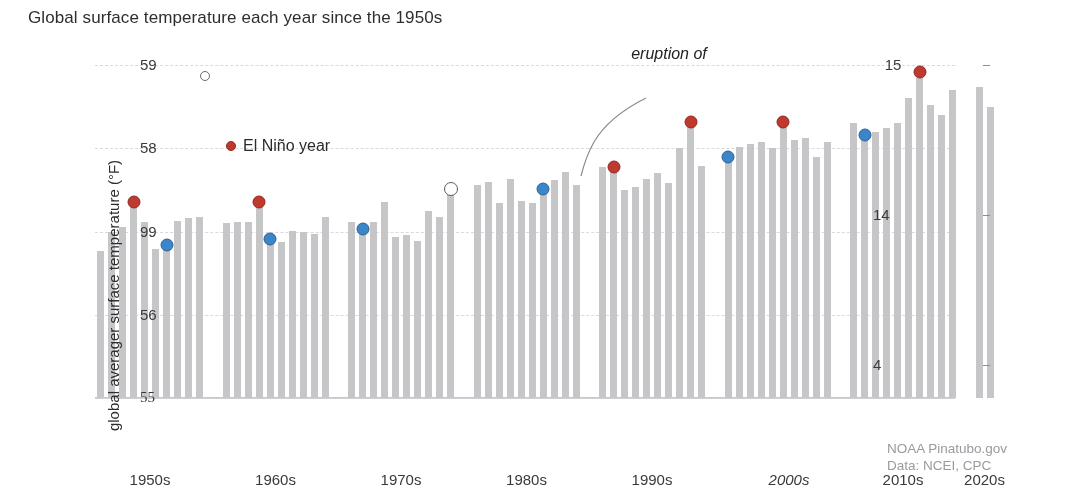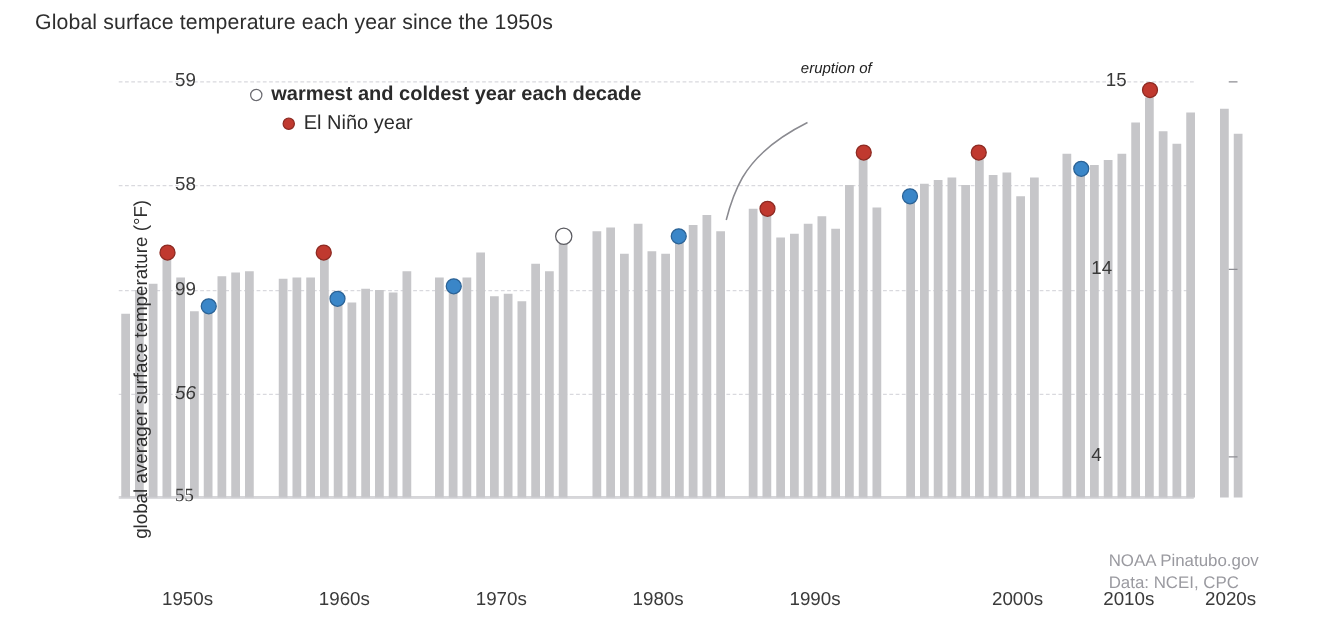--- a/index.html
+++ b/index.html
@@ -95,35 +95,35 @@
   .dot.lanina{background:#3a86c8;border:1.5px solid #2b6295;}
   .dot.extreme{background:#ffffff;border:1.6px solid #5b5b61;width:14px;height:14px;}
 
   
   .legend{position:absolute;left:200px;top:64px;}
   .legend-row{
     display:flex;align-items:center;
     height:23px;
     white-space:nowrap;
   }
-  .legend-row.indent{padding-left:26px;}
+  .legend-row.indent{padding-left:26px;margin-top:47px;}
   .legend-swatch{
     width:11px;height:11px;border-radius:50%;
     margin-right:7px;box-sizing:border-box;flex:0 0 auto;
   }
   .legend-swatch.open{background:#fff;border:1.4px solid #6a6a70;width:10px;height:10px;}
   .legend-swatch.red{background:#c0392f;border:1px solid #8d2a22;width:10px;height:10px;}
   .legend-swatch.blue{background:#3a86c8;border:1px solid #2b6295;width:10px;height:10px;}
   .legend-label{font-size:16px;color:#2b2b2b;font-weight:600;}
   .legend-label.reg{font-weight:400;font-size:16px;}
 
   
   .annot{
     position:absolute;left:604px;top:44px;
-    font-size:12px;font-style:italic;color:#232323;
+    font-size:16px;font-style:italic;color:#232323;
     line-height:20px;text-align:center;width:130px;
   }
   .leader{position:absolute;left:578px;top:96px;width:70px;height:82px;pointer-events:none;}
 
   
   .credit{
     position:absolute;right:60px;top:440px;
     font-size:13.5px;color:#9a9aa0;line-height:17px;text-align:left;
   }
 </style>
@@ -230,47 +230,46 @@
       <div class="dot lanina" style="left: 769.5px; top: 69.925px;"></div>
       <div class="dot elnino" style="left: 824.5px; top: 7.4875px;"></div>
     </div>
 
   <div class="baseline"></div>
 
   <div class="axis-title left">global averager surface temperature (°F)</div>
 
   <div id="ytick-layer">
       <div class="ytick left" style="top: 333px; font-family: Liberation Serif, serif;">55</div>
-      <div class="ytick left" style="top: 249.75px; font-style: italic;">56</div>
+      <div class="ytick left" style="top: 249.75px;">56</div>
       <div class="ytick left" style="top: 166.5px;">99</div>
       <div class="ytick left" style="top: 83.25px;">58</div>
       <div class="ytick left" style="top: 0px;">59</div>
       <div class="ytick right" style="top: 300px;">4</div>
       <div class="ytickdash" style="top: 300px; left: 888px;"></div>
       <div class="ytick right" style="top: 150px;">14</div>
       <div class="ytickdash" style="top: 150px; left: 888px;"></div>
       <div class="ytick right" style="top: 0px; text-align: center;">15</div>
       <div class="ytickdash" style="top: 0px; left: 888px;"></div>
     </div>
   <div id="xtick-layer">
       <div class="xtick" style="left: 55px;">1950s</div>
       <div class="xtick" style="left: 180.5px;">1960s</div>
       <div class="xtick" style="left: 306px;">1970s</div>
       <div class="xtick" style="left: 431.5px;">1980s</div>
       <div class="xtick" style="left: 557px;">1990s</div>
-      <div class="xtick" style="left: 719px;">2000s</div>
+      <div class="xtick" style="left: 694px; font-style: italic;">2000s</div>
       <div class="xtick" style="left: 808px;">2010s</div>
       <div class="xtick" style="left: 889.5px;">2020s</div>
     </div>
 </div>
 
 <div class="legend">
   <div class="legend-row">
     <span class="legend-swatch open"></span>
-    <span class="legend-label">warmest and coldest year each decade</span>
   </div>
   <div class="legend-row indent">
     <span class="legend-swatch red"></span>
     <span class="legend-label reg">El Niño year</span>
   </div>
 </div>
 
 <div class="annot">
   <div>eruption of</div>
 </div>

